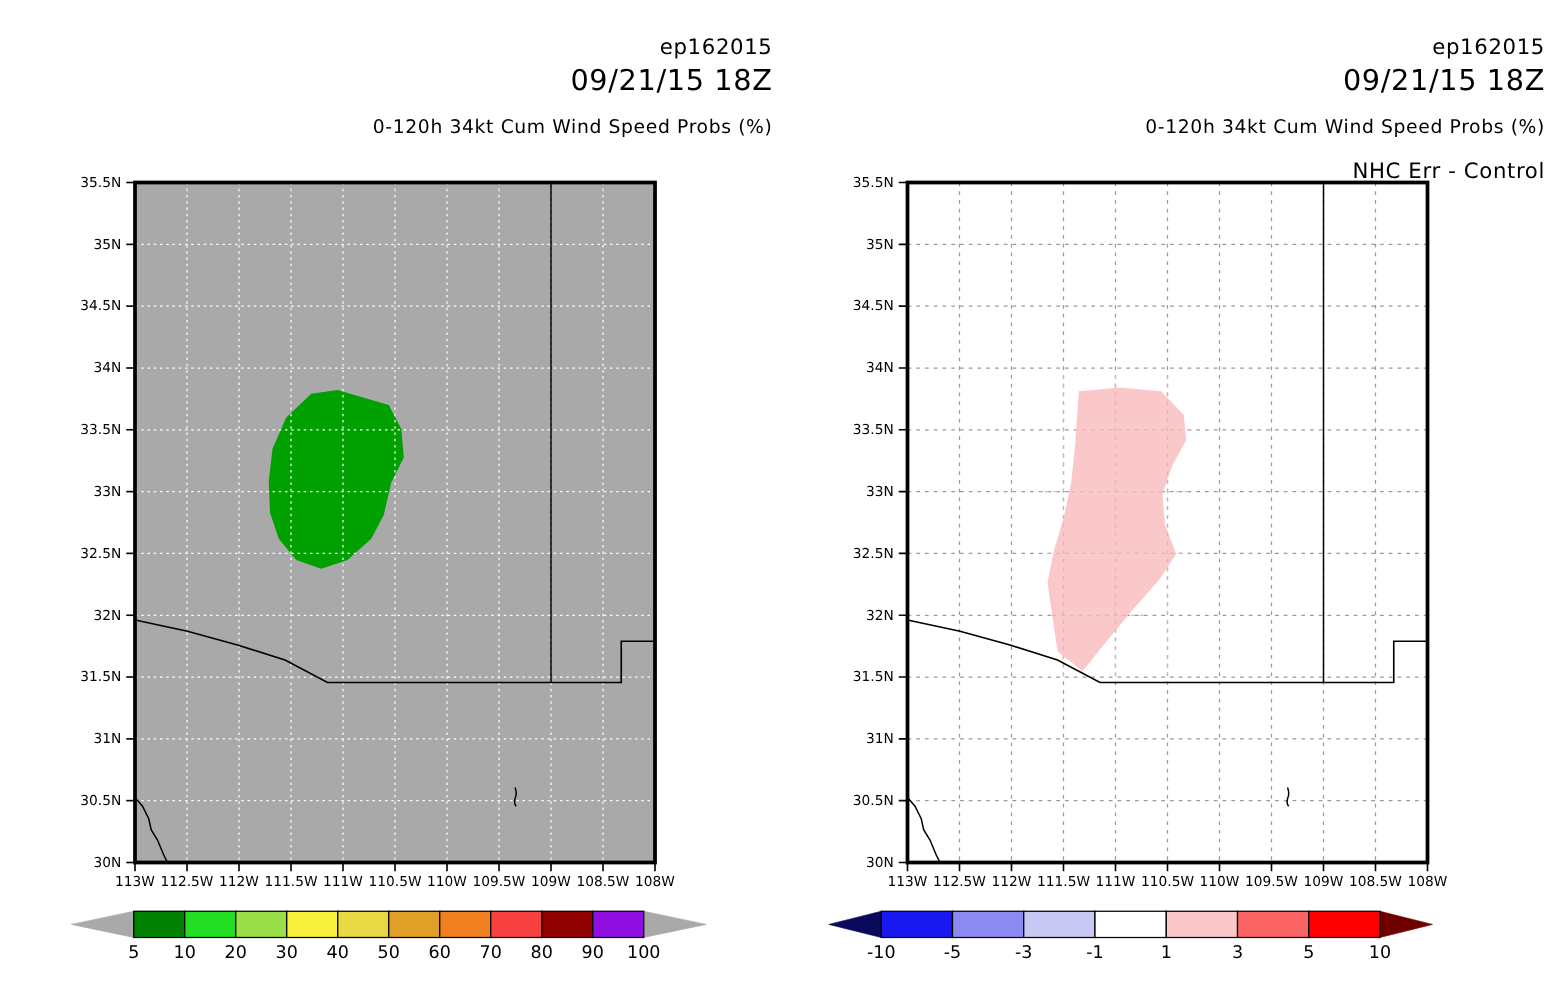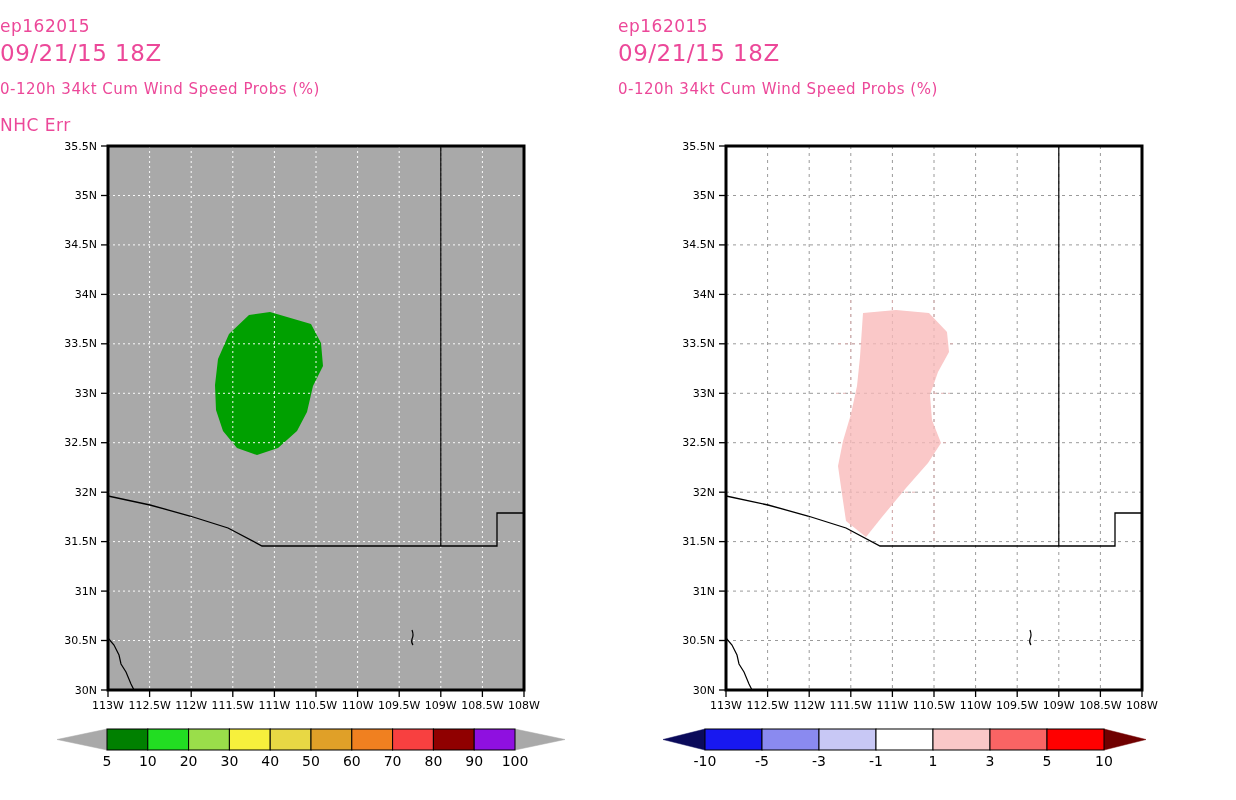--- a/index.html
+++ b/index.html
@@ -20,22 +20,23 @@
     width: 618px;
     height: 800px;
   }
   #panel-left  { left: 0; }
   #panel-right { left: 618px; }
 
   .titles {
     position: absolute;
     left: 0;
     width: 618px;
-    text-align: left;
-    color: #ec4899;
+    text-align: right;
+    color: #000000;
+    margin-top: 12px;
   }
   .title-storm   { top: 16px;  font-size: 17px; letter-spacing: 0.5px; }
   .title-date    { top: 40px;  font-size: 23px; letter-spacing: 0.5px; }
   .title-product { top: 80px;  font-size: 15px; letter-spacing: 0.5px; }
   .title-sub     { top: 115px; font-size: 17px; letter-spacing: 0.5px; }
 
   .map-wrap {
     position: absolute;
     left: 0;
     top: 0;
@@ -60,21 +61,20 @@
   .cblabel { font-size: 14px; }
 </style>
 </head>
 <body>
 
 <div class="panel" id="panel-left">
 
   <div class="titles title-storm">ep162015</div>
   <div class="titles title-date">09/21/15 18Z</div>
   <div class="titles title-product">0-120h 34kt Cum Wind Speed Probs (%)</div>
-  <div class="titles title-sub">NHC Err</div>
 
   <div class="map-wrap">
     <svg class="mapsvg" width="618" height="800" viewBox="0 0 618 800">
 
       <rect x="108" y="146" width="416" height="544" fill="#a9a9a9"></rect>
 
       <defs>
         <clipPath id="clipL">
           <rect x="108" y="146" width="416" height="544"></rect>
         </clipPath>
@@ -206,20 +206,21 @@
       </g>
     </svg>
   </div>
 </div>
 
 <div class="panel" id="panel-right">
 
   <div class="titles title-storm">ep162015</div>
   <div class="titles title-date">09/21/15 18Z</div>
   <div class="titles title-product">0-120h 34kt Cum Wind Speed Probs (%)</div>
+  <div class="titles title-sub">NHC Err - Control</div>
 
   <div class="map-wrap">
     <svg class="mapsvg" width="618" height="800" viewBox="0 0 618 800">
 
       <rect x="108" y="146" width="416" height="544" fill="#ffffff"></rect>
 
       <defs>
         <clipPath id="clipR">
           <rect x="108" y="146" width="416" height="544"></rect>
         </clipPath>

